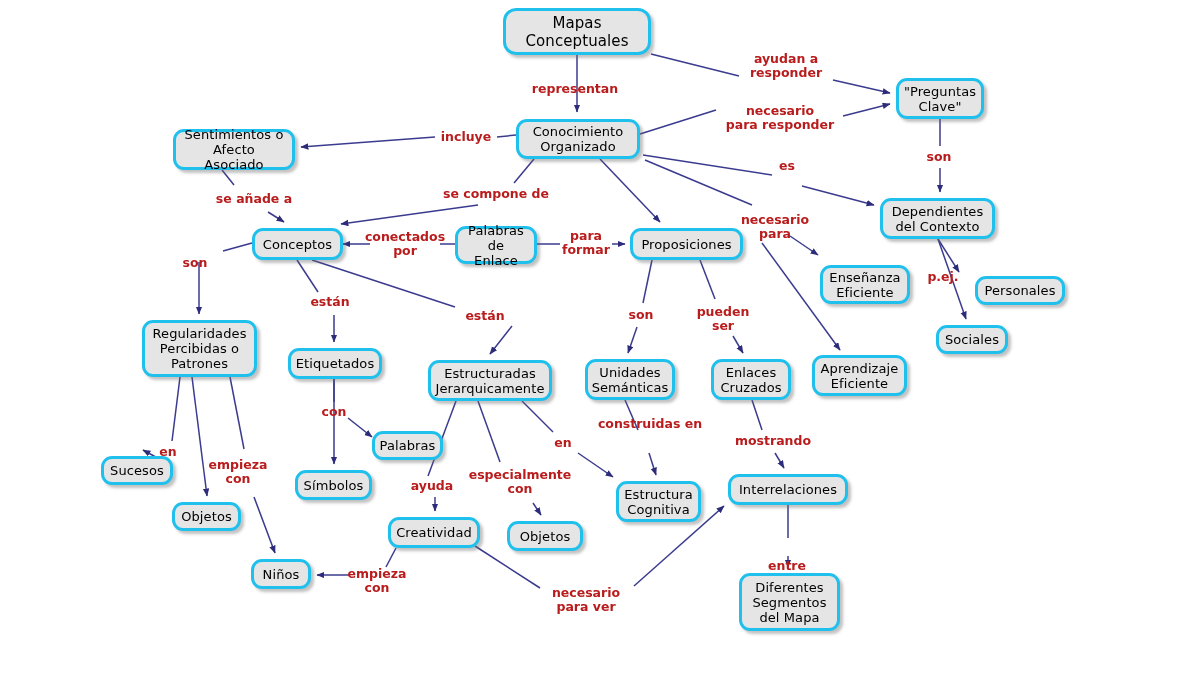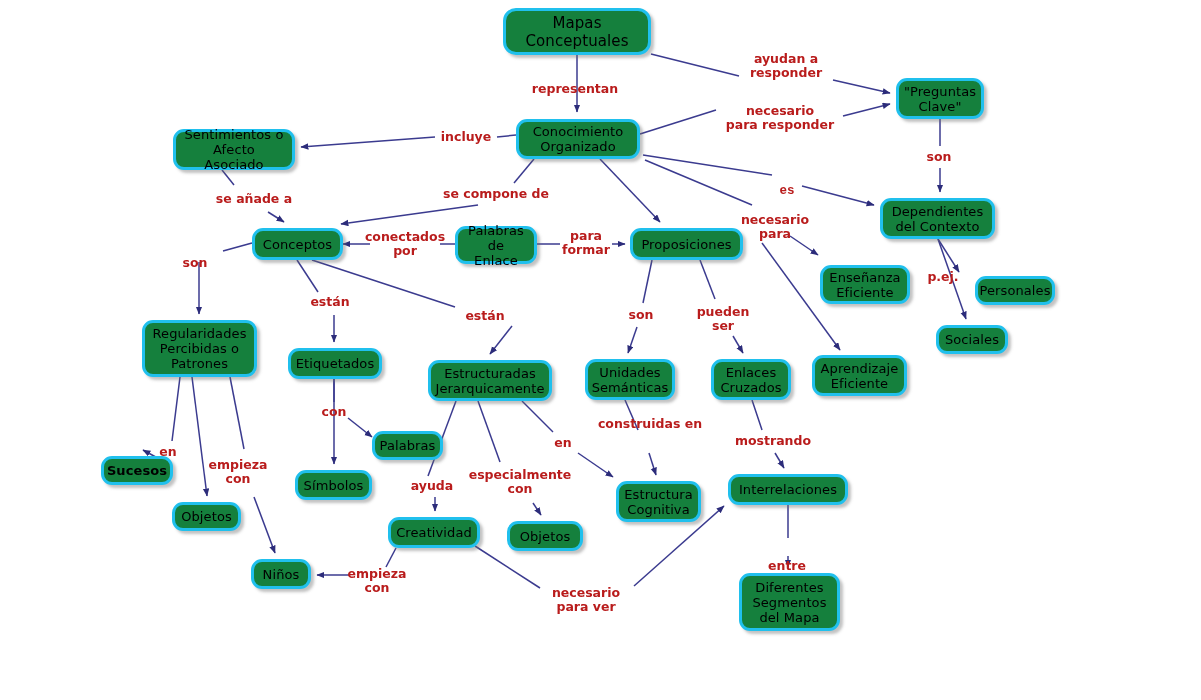--- a/index.html
+++ b/index.html
@@ -21,21 +21,21 @@
     position: absolute;
     left: 0;
     top: 0;
     width: 1201px;
     height: 700px;
     pointer-events: none;
   }
   .node {
     position: absolute;
     box-sizing: border-box;
-    background: #15803d;
+    background: #e5e5e5;
     border: 3px solid #20c0ed;
     border-radius: 11px;
     display: flex;
     align-items: center;
     justify-content: center;
     text-align: center;
     color: #000000;
     font-family: "DejaVu Sans", sans-serif;
     font-size: 13px;
     line-height: 15px;
@@ -150,56 +150,56 @@
       <div class="node" style="left: 173px; top: 129px; width: 122px; height: 41px;">Sentimientos o
 Afecto Asociado</div>
       <div class="node" style="left: 880px; top: 198px; width: 115px; height: 41px;">Dependientes
 del Contexto</div>
       <div class="node" style="left: 252px; top: 228px; width: 91px; height: 32px;">Conceptos</div>
       <div class="node" style="left: 455px; top: 226px; width: 82px; height: 38px;">Palabras
 de Enlace</div>
       <div class="node" style="left: 630px; top: 228px; width: 113px; height: 32px;">Proposiciones</div>
       <div class="node" style="left: 820px; top: 265px; width: 90px; height: 39px;">Enseñanza
 Eficiente</div>
-      <div class="node" style="left: 975px; top: 276px; width: 80px; height: 29px;">Personales</div>
+      <div class="node" style="left: 975px; top: 276px; width: 90px; height: 29px;">Personales</div>
       <div class="node" style="left: 936px; top: 325px; width: 72px; height: 29px;">Sociales</div>
       <div class="node" style="left: 142px; top: 320px; width: 115px; height: 57px;">Regularidades
 Percibidas o
 Patrones</div>
       <div class="node" style="left: 288px; top: 348px; width: 94px; height: 31px;">Etiquetados</div>
       <div class="node" style="left: 428px; top: 360px; width: 124px; height: 41px;">Estructuradas
 Jerarquicamente</div>
       <div class="node" style="left: 585px; top: 359px; width: 90px; height: 41px;">Unidades
 Semánticas</div>
       <div class="node" style="left: 711px; top: 359px; width: 80px; height: 41px;">Enlaces
 Cruzados</div>
       <div class="node" style="left: 812px; top: 355px; width: 95px; height: 41px;">Aprendizaje
 Eficiente</div>
-      <div class="node" style="left: 101px; top: 456px; width: 72px; height: 29px; font-weight: bold;">Sucesos</div>
+      <div class="node" style="left: 101px; top: 456px; width: 72px; height: 29px;">Sucesos</div>
       <div class="node" style="left: 172px; top: 502px; width: 69px; height: 29px;">Objetos</div>
       <div class="node" style="left: 372px; top: 431px; width: 71px; height: 29px;">Palabras</div>
       <div class="node" style="left: 295px; top: 470px; width: 77px; height: 30px;">Símbolos</div>
       <div class="node" style="left: 616px; top: 481px; width: 85px; height: 41px;">Estructura
 Cognitiva</div>
       <div class="node" style="left: 728px; top: 474px; width: 120px; height: 31px;">Interrelaciones</div>
       <div class="node" style="left: 388px; top: 517px; width: 92px; height: 31px;">Creatividad</div>
       <div class="node" style="left: 507px; top: 521px; width: 76px; height: 30px;">Objetos</div>
       <div class="node" style="left: 251px; top: 559px; width: 60px; height: 30px;">Niños</div>
       <div class="node" style="left: 739px; top: 573px; width: 101px; height: 58px;">Diferentes
 Segmentos
 del Mapa</div>
     </div>
   <div id="label-layer">
       <div class="edge-label" style="left: 575px; top: 89px;">representan</div>
       <div class="edge-label" style="left: 786px; top: 66px;">ayudan a
 responder</div>
       <div class="edge-label" style="left: 780px; top: 118px;">necesario
 para responder</div>
       <div class="edge-label" style="left: 466px; top: 137px;">incluye</div>
-      <div class="edge-label" style="left: 787px; top: 191px; font-family: Liberation Mono, monospace;">es</div>
+      <div class="edge-label" style="left: 787px; top: 166px;">es</div>
       <div class="edge-label" style="left: 496px; top: 194px;">se compone de</div>
       <div class="edge-label" style="left: 775px; top: 227px;">necesario
 para</div>
       <div class="edge-label" style="left: 939px; top: 157px;">son</div>
       <div class="edge-label" style="left: 943px; top: 277px;">p.ej.</div>
       <div class="edge-label" style="left: 254px; top: 199px;">se añade a</div>
       <div class="edge-label" style="left: 195px; top: 263px;">son</div>
       <div class="edge-label" style="left: 330px; top: 302px;">están</div>
       <div class="edge-label" style="left: 485px; top: 316px;">están</div>
       <div class="edge-label" style="left: 405px; top: 244px;">conectados

